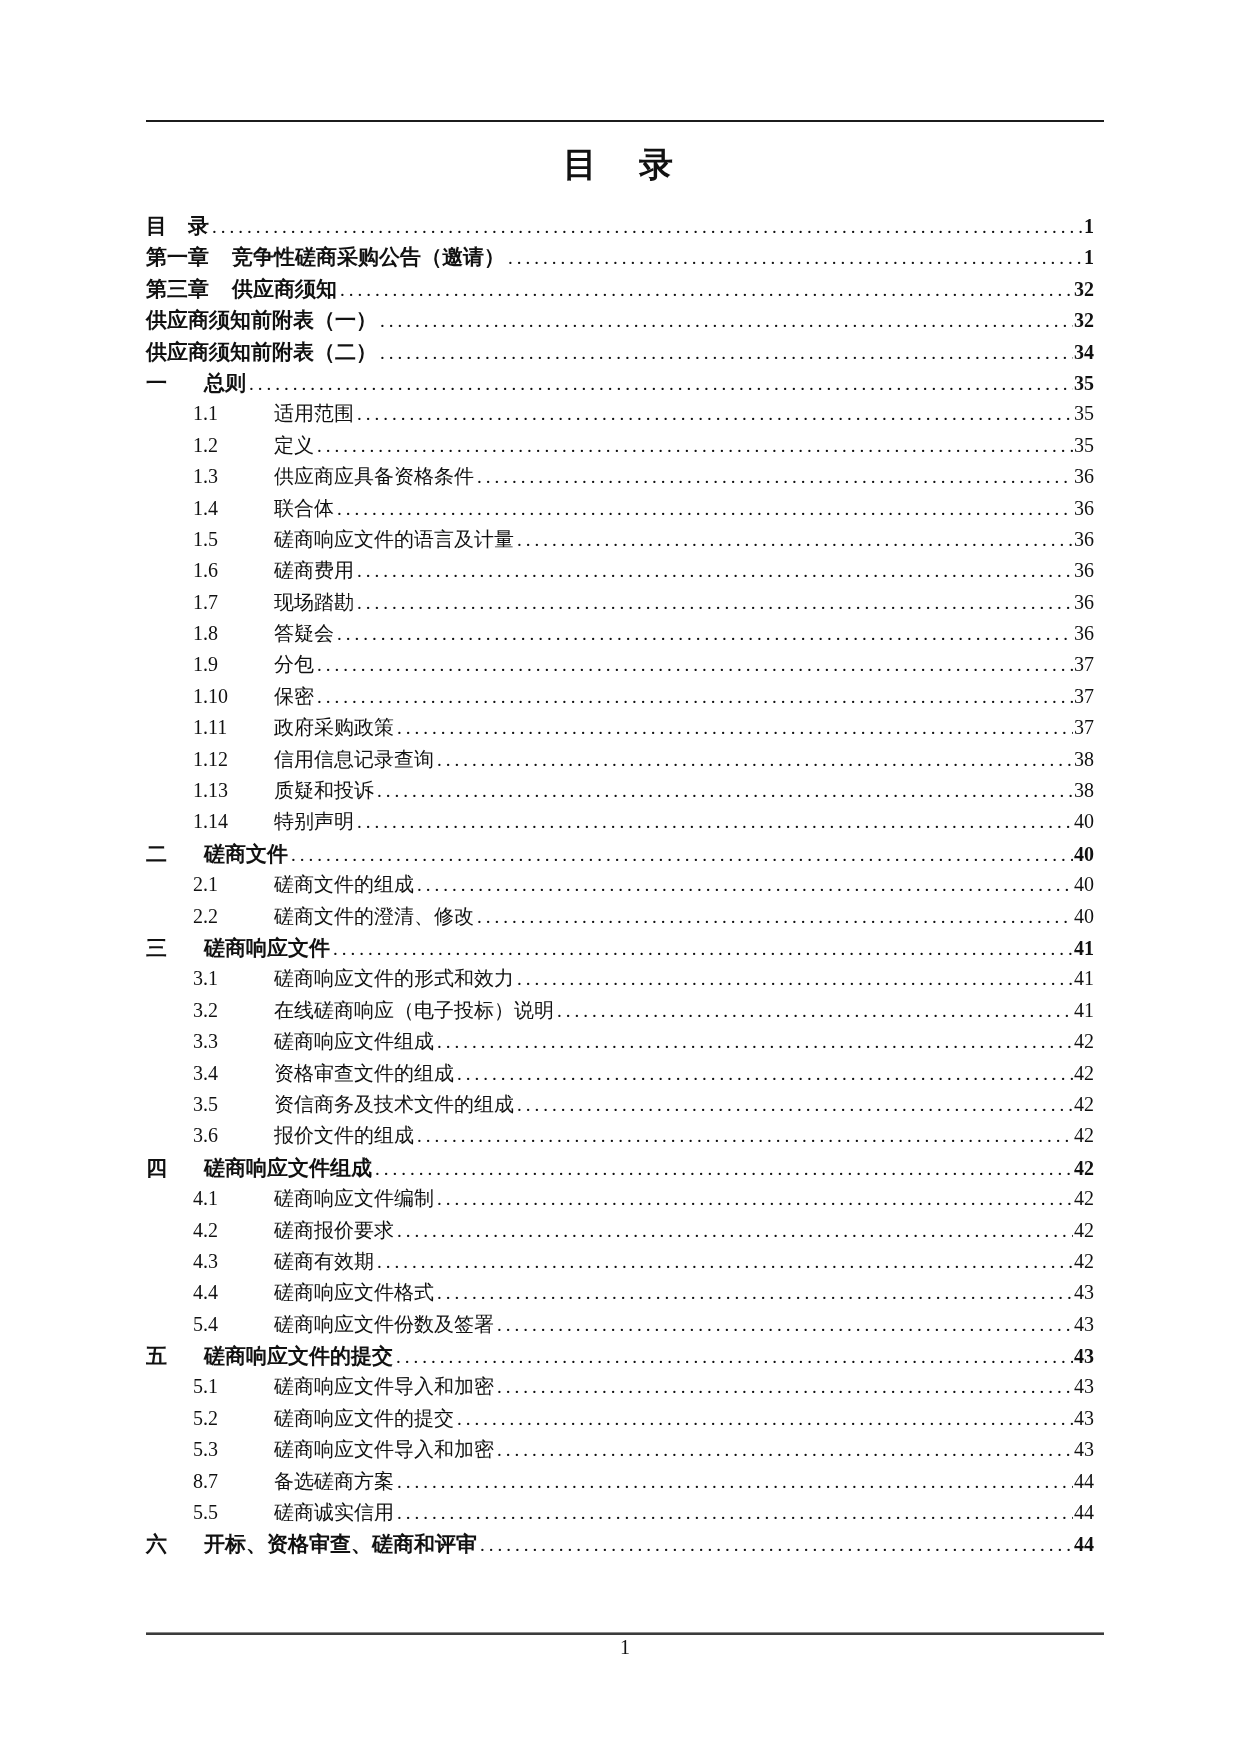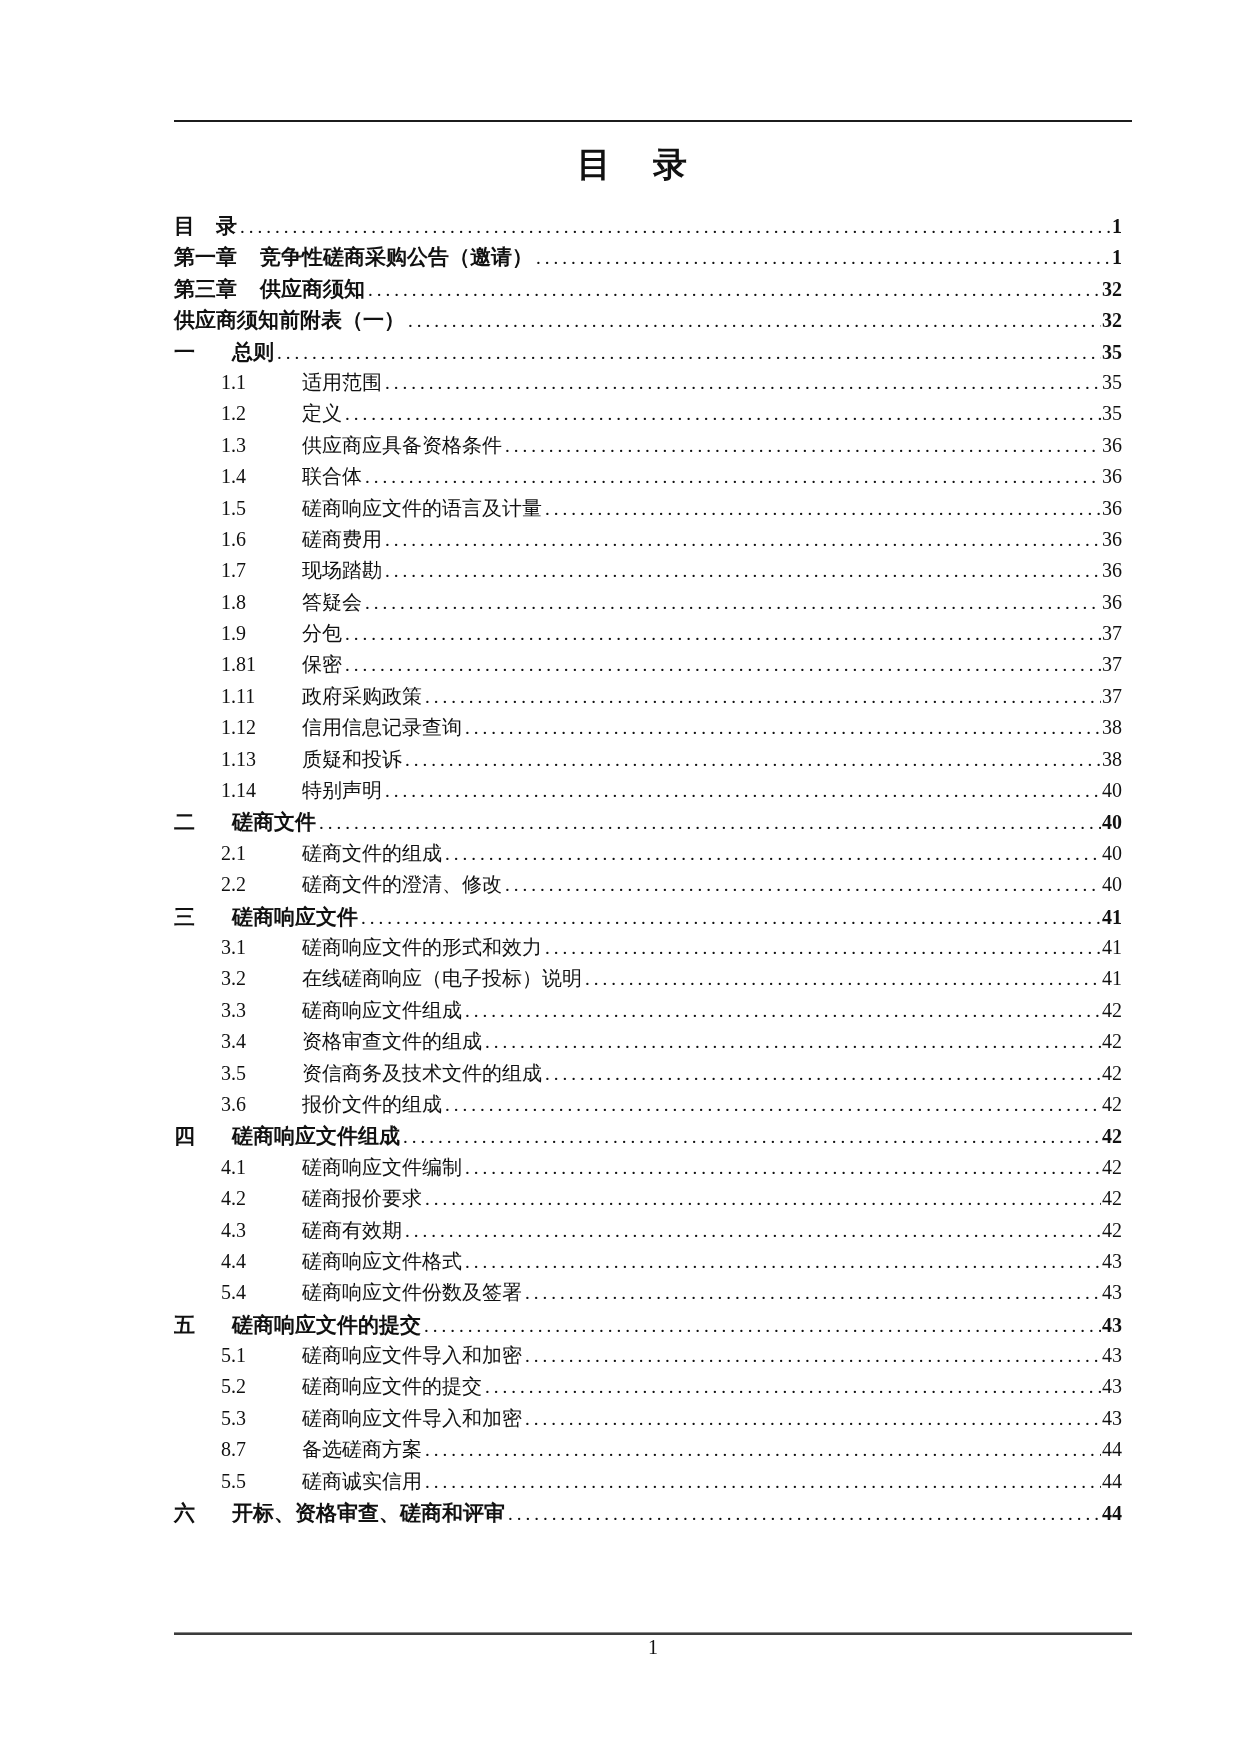--- a/index.html
+++ b/index.html
@@ -11,21 +11,20 @@
     width: 1240px;
     height: 1753px;
     position: relative;
     font-family: "Liberation Serif", "DejaVu Serif", serif;
     color: #111111;
     overflow: hidden;
   }
   .page {
     position: absolute;
     inset: 0;
-    margin-left: 28px;
   }
   .top-rule {
     position: absolute;
     left: 146px;
     top: 120px;
     width: 958px;
     height: 2px;
     background: #1c1c1c;
   }
   .doc-title {
@@ -144,20 +143,25 @@
         <span class="num">第三章</span>
         <span class="title">供应商须知</span>
         <span class="dots"></span>
         <span class="pg">32</span>
       </div>
       <div class="toc-row row-title-bold">
         <span class="title">供应商须知前附表（一）</span>
         <span class="dots"></span>
         <span class="pg">32</span>
       </div>
+      <div class="toc-row row-title-bold">
+        <span class="title">供应商须知前附表（二）</span>
+        <span class="dots"></span>
+        <span class="pg">34</span>
+      </div>
       <div class="toc-row row-section">
         <span class="num">一</span>
         <span class="title">总则</span>
         <span class="dots"></span>
         <span class="pg">35</span>
       </div>
       <div class="toc-row row-sub">
         <span class="num">1.1</span>
         <span class="title">适用范围</span>
         <span class="dots"></span>
@@ -205,21 +209,21 @@
         <span class="dots"></span>
         <span class="pg">36</span>
       </div>
       <div class="toc-row row-sub">
         <span class="num">1.9</span>
         <span class="title">分包</span>
         <span class="dots"></span>
         <span class="pg">37</span>
       </div>
       <div class="toc-row row-sub">
-        <span class="num">1.81</span>
+        <span class="num">1.10</span>
         <span class="title">保密</span>
         <span class="dots"></span>
         <span class="pg">37</span>
       </div>
       <div class="toc-row row-sub">
         <span class="num">1.11</span>
         <span class="title">政府采购政策</span>
         <span class="dots"></span>
         <span class="pg">37</span>
       </div>

